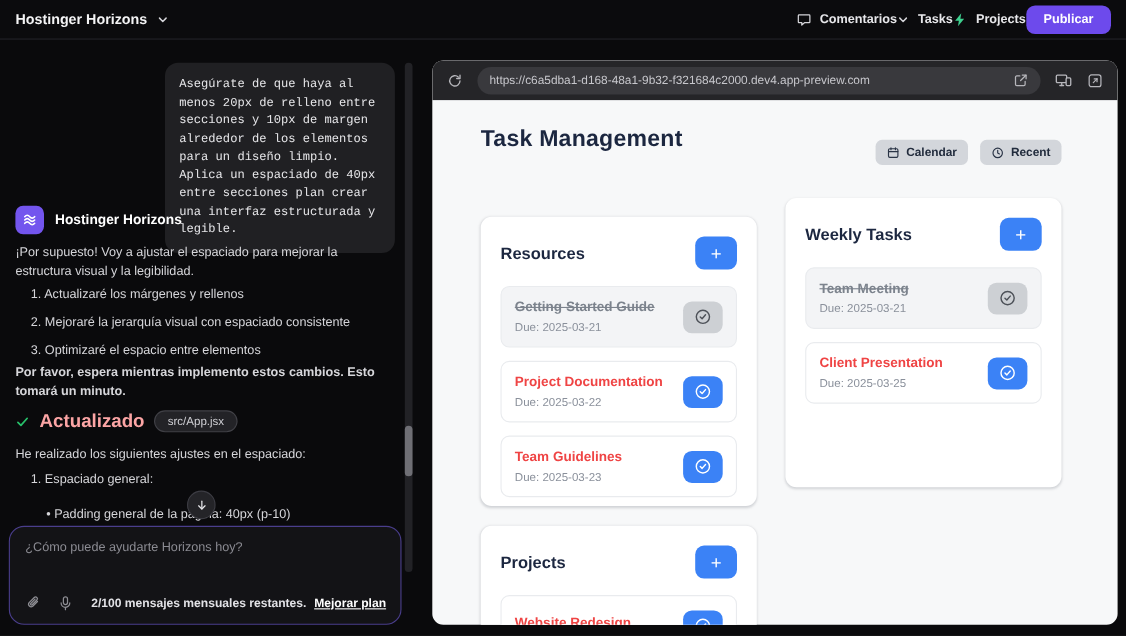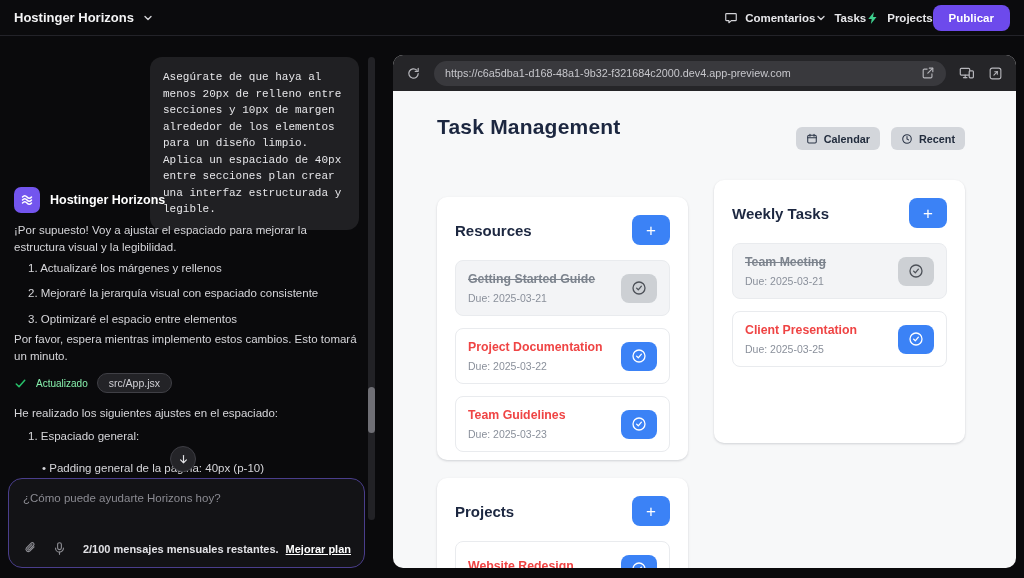--- a/index.html
+++ b/index.html
@@ -23,23 +23,23 @@
   #chat{position:absolute;left:0;top:36px;width:380px;height:542px;}
   .user-bubble{position:absolute;left:150px;top:21px;width:209px;background:#202023;border-radius:12px;
     padding:12px 13px;color:#e6e6e9;font-size:11px;line-height:1.5;font-family:Liberation Mono, monospace;}
   .ai-header{position:absolute;left:14px;top:151px;display:flex;align-items:center;gap:10px;}
   .ai-avatar{width:26px;height:26px;border-radius:7px;background:#7355ee;display:flex;align-items:center;justify-content:center;}
   .ai-name{color:#fff;font-size:12.5px;font-weight:700;}
   .chat-text{position:absolute;left:14px;width:344px;color:#d6d6da;font-size:11.5px;line-height:1.5;}
   .t-intro{top:186px;}
   .t-steps{top:224px;left:28px;width:330px;}
   .t-steps div{margin-bottom:8px;}
-  .t-wait{top:295px;}
+  .t-wait{top:295px;font-weight:bold;}
   .status-row{position:absolute;left:14px;top:337px;display:flex;align-items:center;gap:9px;}
-  .status-label{color:#86efac;font-weight:400;font-size:10px;}
+  .status-label{color:#fca5a5;font-weight:700;font-size:17px;}
   .file-pill{border:1px solid #404046;background:#232327;color:#cfcfd4;font-size:10.5px;
     padding:3px 11px;border-radius:999px;cursor:pointer;}
   .t-summary{top:369px;}
   .t-section{top:392px;left:28px;}
   .t-bullet{top:424px;left:42px;width:310px;}
   .scroll-btn{position:absolute;left:170px;top:410px;width:26px;height:26px;border-radius:50%;
     background:#242428;border:1px solid #3d3d44;display:flex;align-items:center;justify-content:center;
     color:#e4e4e7;cursor:pointer;z-index:5;}
   .scrollbar{position:absolute;left:368px;top:21px;width:7px;height:463px;background:#222226;border-radius:4px;}
   .scroll-thumb{position:absolute;left:0;top:330px;width:7px;height:46px;background:#6f6f75;border-radius:4px;cursor:pointer;}

